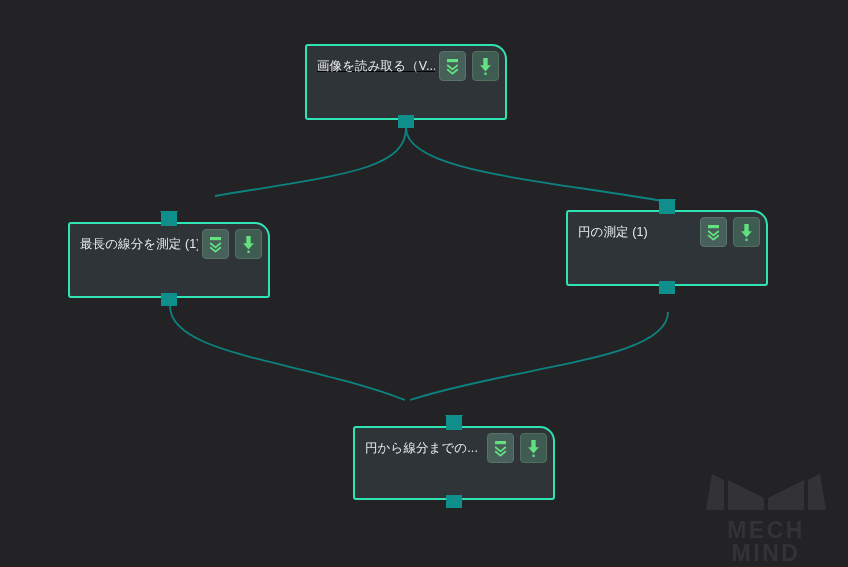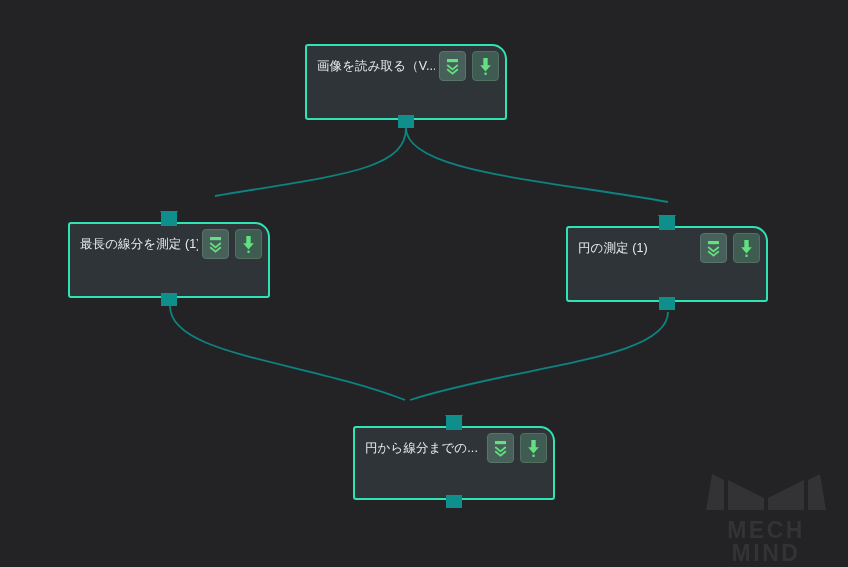--- a/index.html
+++ b/index.html
@@ -112,21 +112,21 @@
   <svg id="edge-layer" viewBox="0 0 848 567" xmlns="http://www.w3.org/2000/svg">
     <g id="edge-group" fill="none" stroke="#0d8381" stroke-width="1.8">
         <path d="M 406 128 C 406 170 340 175 215 196"></path>
         <path d="M 406 128 C 406 172 545 180 668 202"></path>
         <path d="M 170 306 C 170 355 300 360 405 400"></path>
         <path d="M 668 312 C 668 360 520 365 410 400"></path>
       </g>
   </svg>
 
   <div id="node-group">
-      <div class="node" style="left: 305px; top: 44px; width: 202px; height: 76px;">
+      <div class="node" style="left: 305px; top: 44px; width: 202px; height: 76px; text-decoration: underline;">
         <div class="node-header">
           <div class="node-title">画像を読み取る（V...</div>
           <div class="node-btns">
             <div class="nbtn collapse">
               <span>
                 <svg width="15" height="17" viewBox="0 0 15 17">
                   <rect x="2" y="1" width="11" height="3.2" fill="#63e07f"></rect>
                   <polyline points="2.2,7 7.5,11.4 12.8,7" fill="none" stroke="#63e07f" stroke-width="1.8"></polyline>
                   <polyline points="2.2,11.2 7.5,15.6 12.8,11.2" fill="none" stroke="#63e07f" stroke-width="1.8"></polyline>
                 </svg>
@@ -166,21 +166,21 @@
                   <rect x="4.3" y="1" width="4.4" height="8" fill="#63e07f"></rect>
                   <polygon points="1.2,8.2 11.8,8.2 6.5,14.4" fill="#63e07f"></polygon>
                   <rect x="5.4" y="15.6" width="2.3" height="2.3" fill="#63e07f"></rect>
                 </svg>
               </span>
             </div>
           </div>
         </div>
         <div class="port out"></div>
       </div>
-      <div class="node" style="left: 566px; top: 226px; width: 202px; height: 76px;">
+      <div class="node" style="left: 566px; top: 210px; width: 202px; height: 76px;">
         <div class="port-arrow"></div>
         <div class="port in"></div>
         <div class="node-header">
           <div class="node-title">円の測定 (1)</div>
           <div class="node-btns">
             <div class="nbtn collapse">
               <span>
                 <svg width="15" height="17" viewBox="0 0 15 17">
                   <rect x="2" y="1" width="11" height="3.2" fill="#63e07f"></rect>
                   <polyline points="2.2,7 7.5,11.4 12.8,7" fill="none" stroke="#63e07f" stroke-width="1.8"></polyline>

